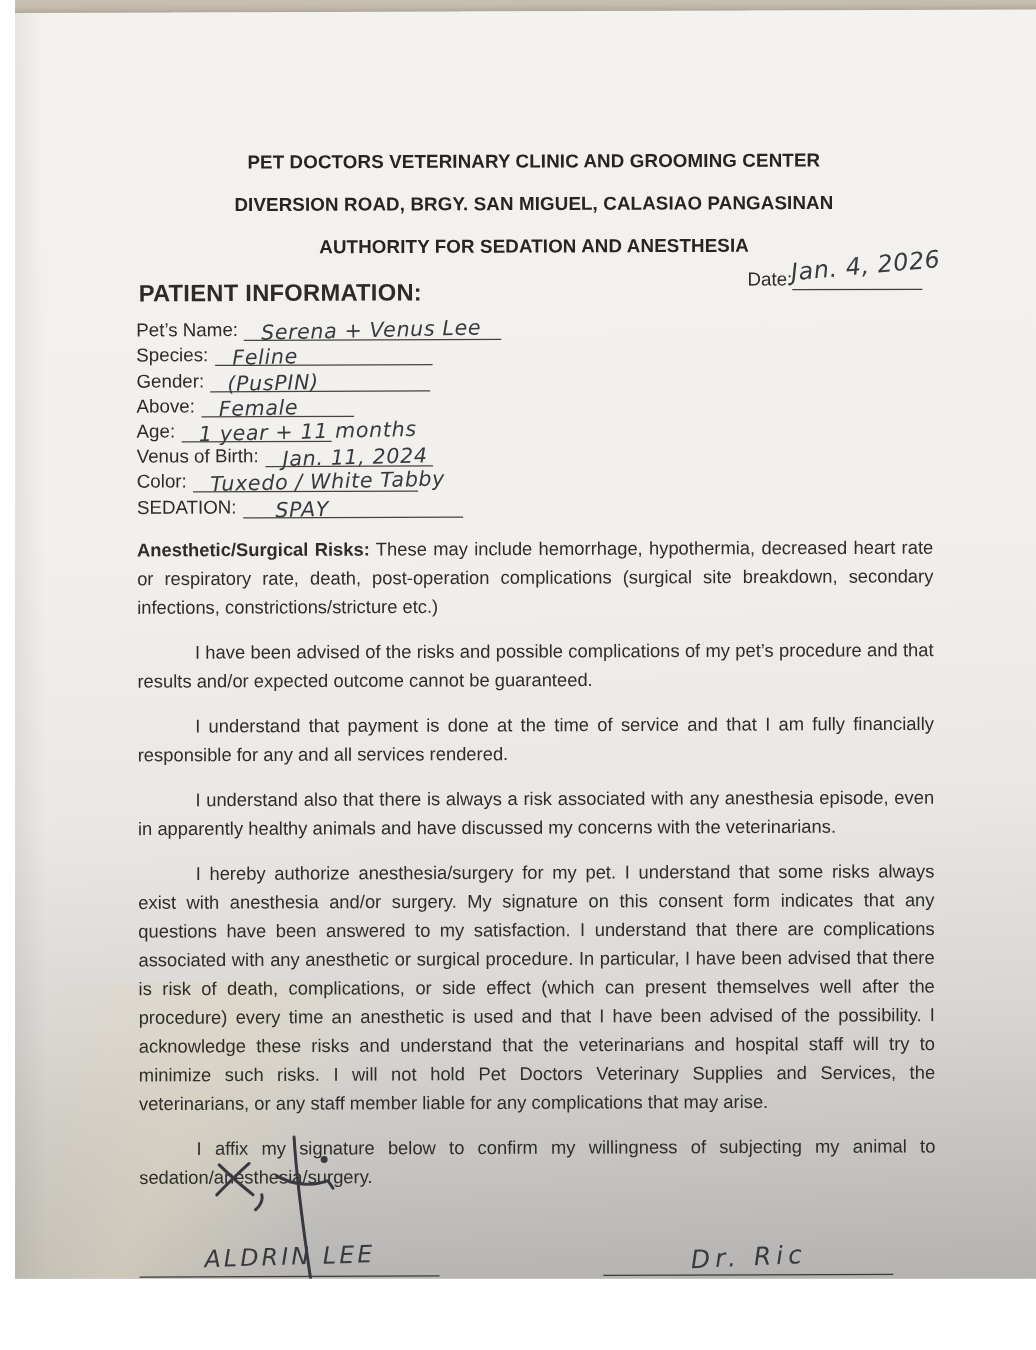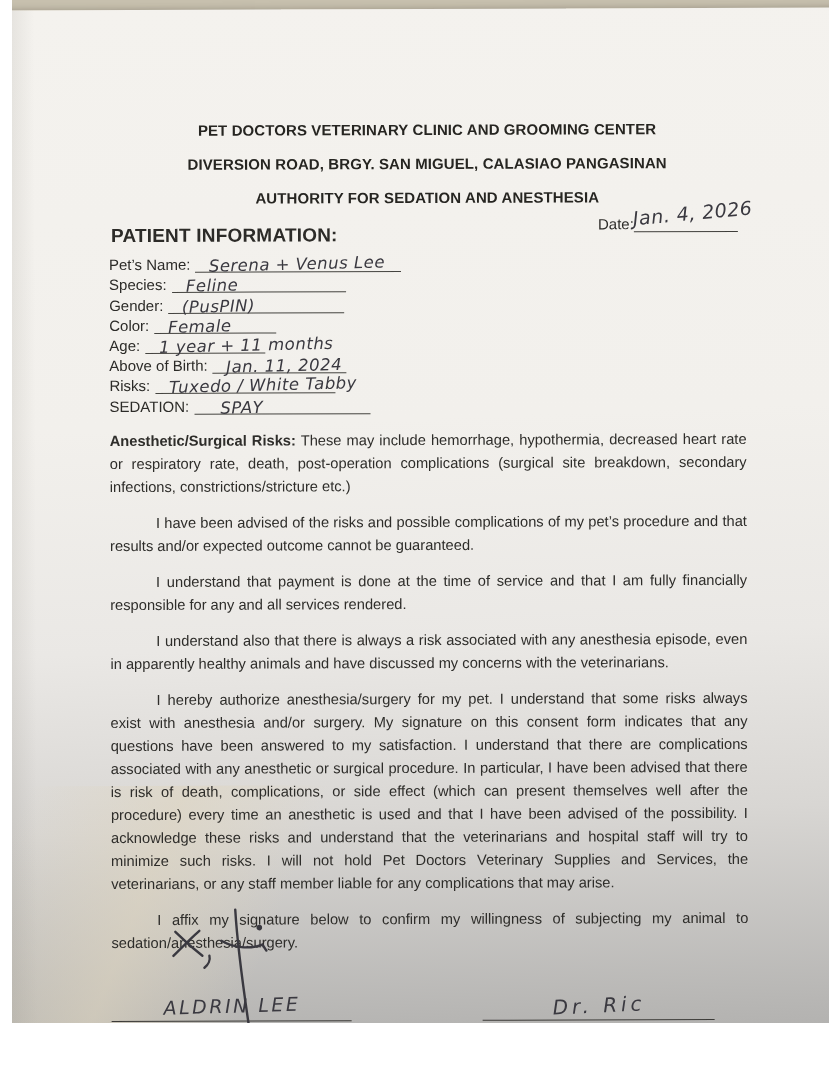--- a/index.html
+++ b/index.html
@@ -95,39 +95,39 @@
               <span class="hand fval">Feline</span>
             </span>
         </div>
         <div class="field-row">
           <span class="flabel">Gender:</span>
           <span class="fline" style="width:176px">
               <span class="hand fval">(PusPIN)</span>
             </span>
         </div>
         <div class="field-row">
-          <span class="flabel">Color:</span>
+          <span class="flabel">Above:</span>
           <span class="fline" style="width:122px">
               <span class="hand fval">Female</span>
             </span>
         </div>
         <div class="field-row">
           <span class="flabel">Age:</span>
           <span class="fline" style="width:120px">
               <span class="hand fval">1 year + 11 months</span>
             </span>
         </div>
         <div class="field-row">
-          <span class="flabel">Above of Birth:</span>
+          <span class="flabel">Venus of Birth:</span>
           <span class="fline" style="width:134px">
               <span class="hand fval">Jan. 11, 2024</span>
             </span>
         </div>
         <div class="field-row">
-          <span class="flabel">Risks:</span>
+          <span class="flabel">Color:</span>
           <span class="fline" style="width:180px">
               <span class="hand fval">Tuxedo / White Tabby</span>
             </span>
         </div>
         <div class="field-row">
           <span class="flabel">SEDATION:</span>
           <span class="fline" style="width:176px">
               <span class="hand fval" style="left:26px">SPAY</span>
             </span>
         </div>

